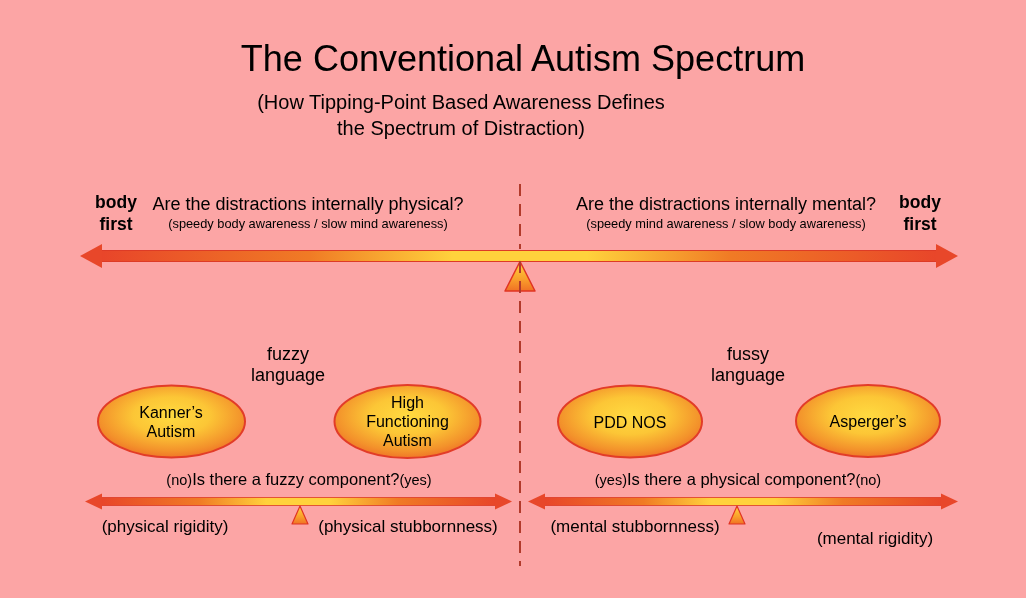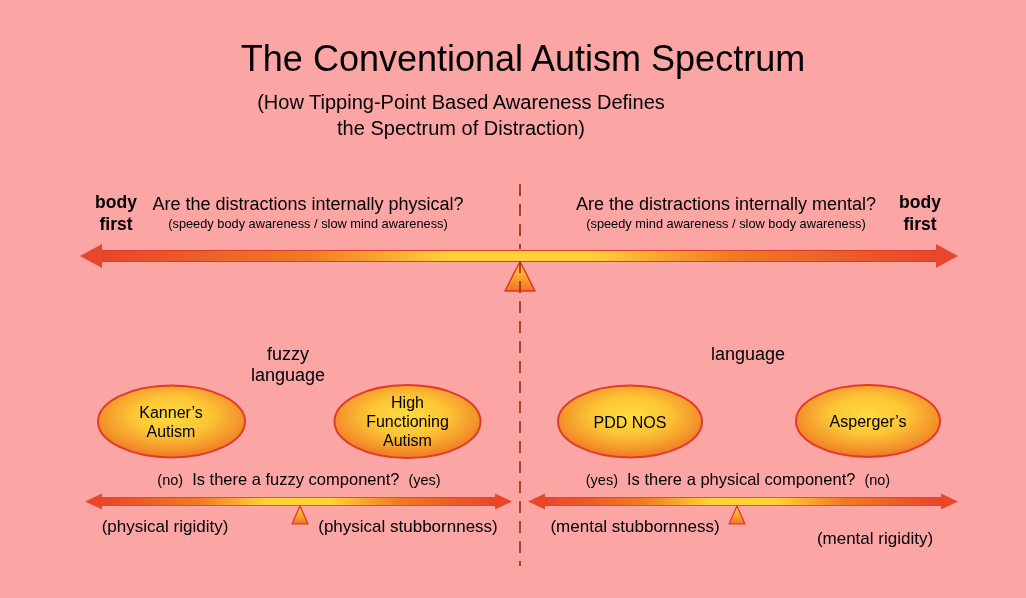--- a/index.html
+++ b/index.html
@@ -19,21 +19,21 @@
   #q-left,#s-left{left:128px;}
   #q-right,#s-right{left:546px;}
   .lang-label{width:144px;top:344px;font-size:18px;line-height:21px;}
   #fuzzy{left:216px;}
   #fussy{left:676px;}
   .bubble-label{font-size:16px;line-height:19px;}
   #bubble-kanners{left:116px;width:110px;top:403px;}
   #bubble-hfa{left:359px;width:97px;top:393px;}
   #bubble-pddnos{left:570px;width:120px;top:413px;}
   #bubble-aspergers{left:808px;width:120px;top:412px;}
-  .component-question{width:362px;top:470px;display:flex;justify-content:center;align-items:baseline;gap:9px;white-space:nowrap;}
+  .component-question{width:362px;top:470px;display:flex;justify-content:center;align-items:baseline;white-space:nowrap;}
   #cq-left{left:118px;}
   #cq-right{left:557px;}
   .q-marker{font-size:14.5px;}
   .q-main{font-size:16.5px;}
   .bottom-label{top:517px;font-size:17px;}
   #lbl-phys-rigidity{left:85px;width:160px;}
   #lbl-phys-stubborn{left:318px;width:180px;}
   #lbl-mental-stubborn{left:545px;width:180px;}
   #lbl-mental-rigidity{left:795px;width:160px;margin-top:12px;}
   svg{display:block;}
@@ -110,20 +110,21 @@
   <div id="q-left" class="abs ctr scale-question">Are the distractions internally physical?</div>
   <div id="s-left" class="abs ctr scale-subtext">(speedy body awareness / slow mind awareness)</div>
   <div id="q-right" class="abs ctr scale-question">Are the distractions internally mental?</div>
   <div id="s-right" class="abs ctr scale-subtext">(speedy mind awareness / slow body awareness)</div>
 
   <div id="fuzzy" class="abs ctr lang-label">
     <div>fuzzy</div>
     <div>language</div>
   </div>
   <div id="fussy" class="abs ctr lang-label">
+    <div>fussy</div>
     <div>language</div>
   </div>
 
   <div id="bubble-kanners" class="abs ctr bubble-label">Kanner’s Autism</div>
   <div id="bubble-hfa" class="abs ctr bubble-label">High Functioning Autism</div>
   <div id="bubble-pddnos" class="abs ctr bubble-label">PDD NOS</div>
   <div id="bubble-aspergers" class="abs ctr bubble-label">Asperger’s</div>
 
   <div id="cq-left" class="abs component-question">
     <span class="q-marker">(no)</span>

